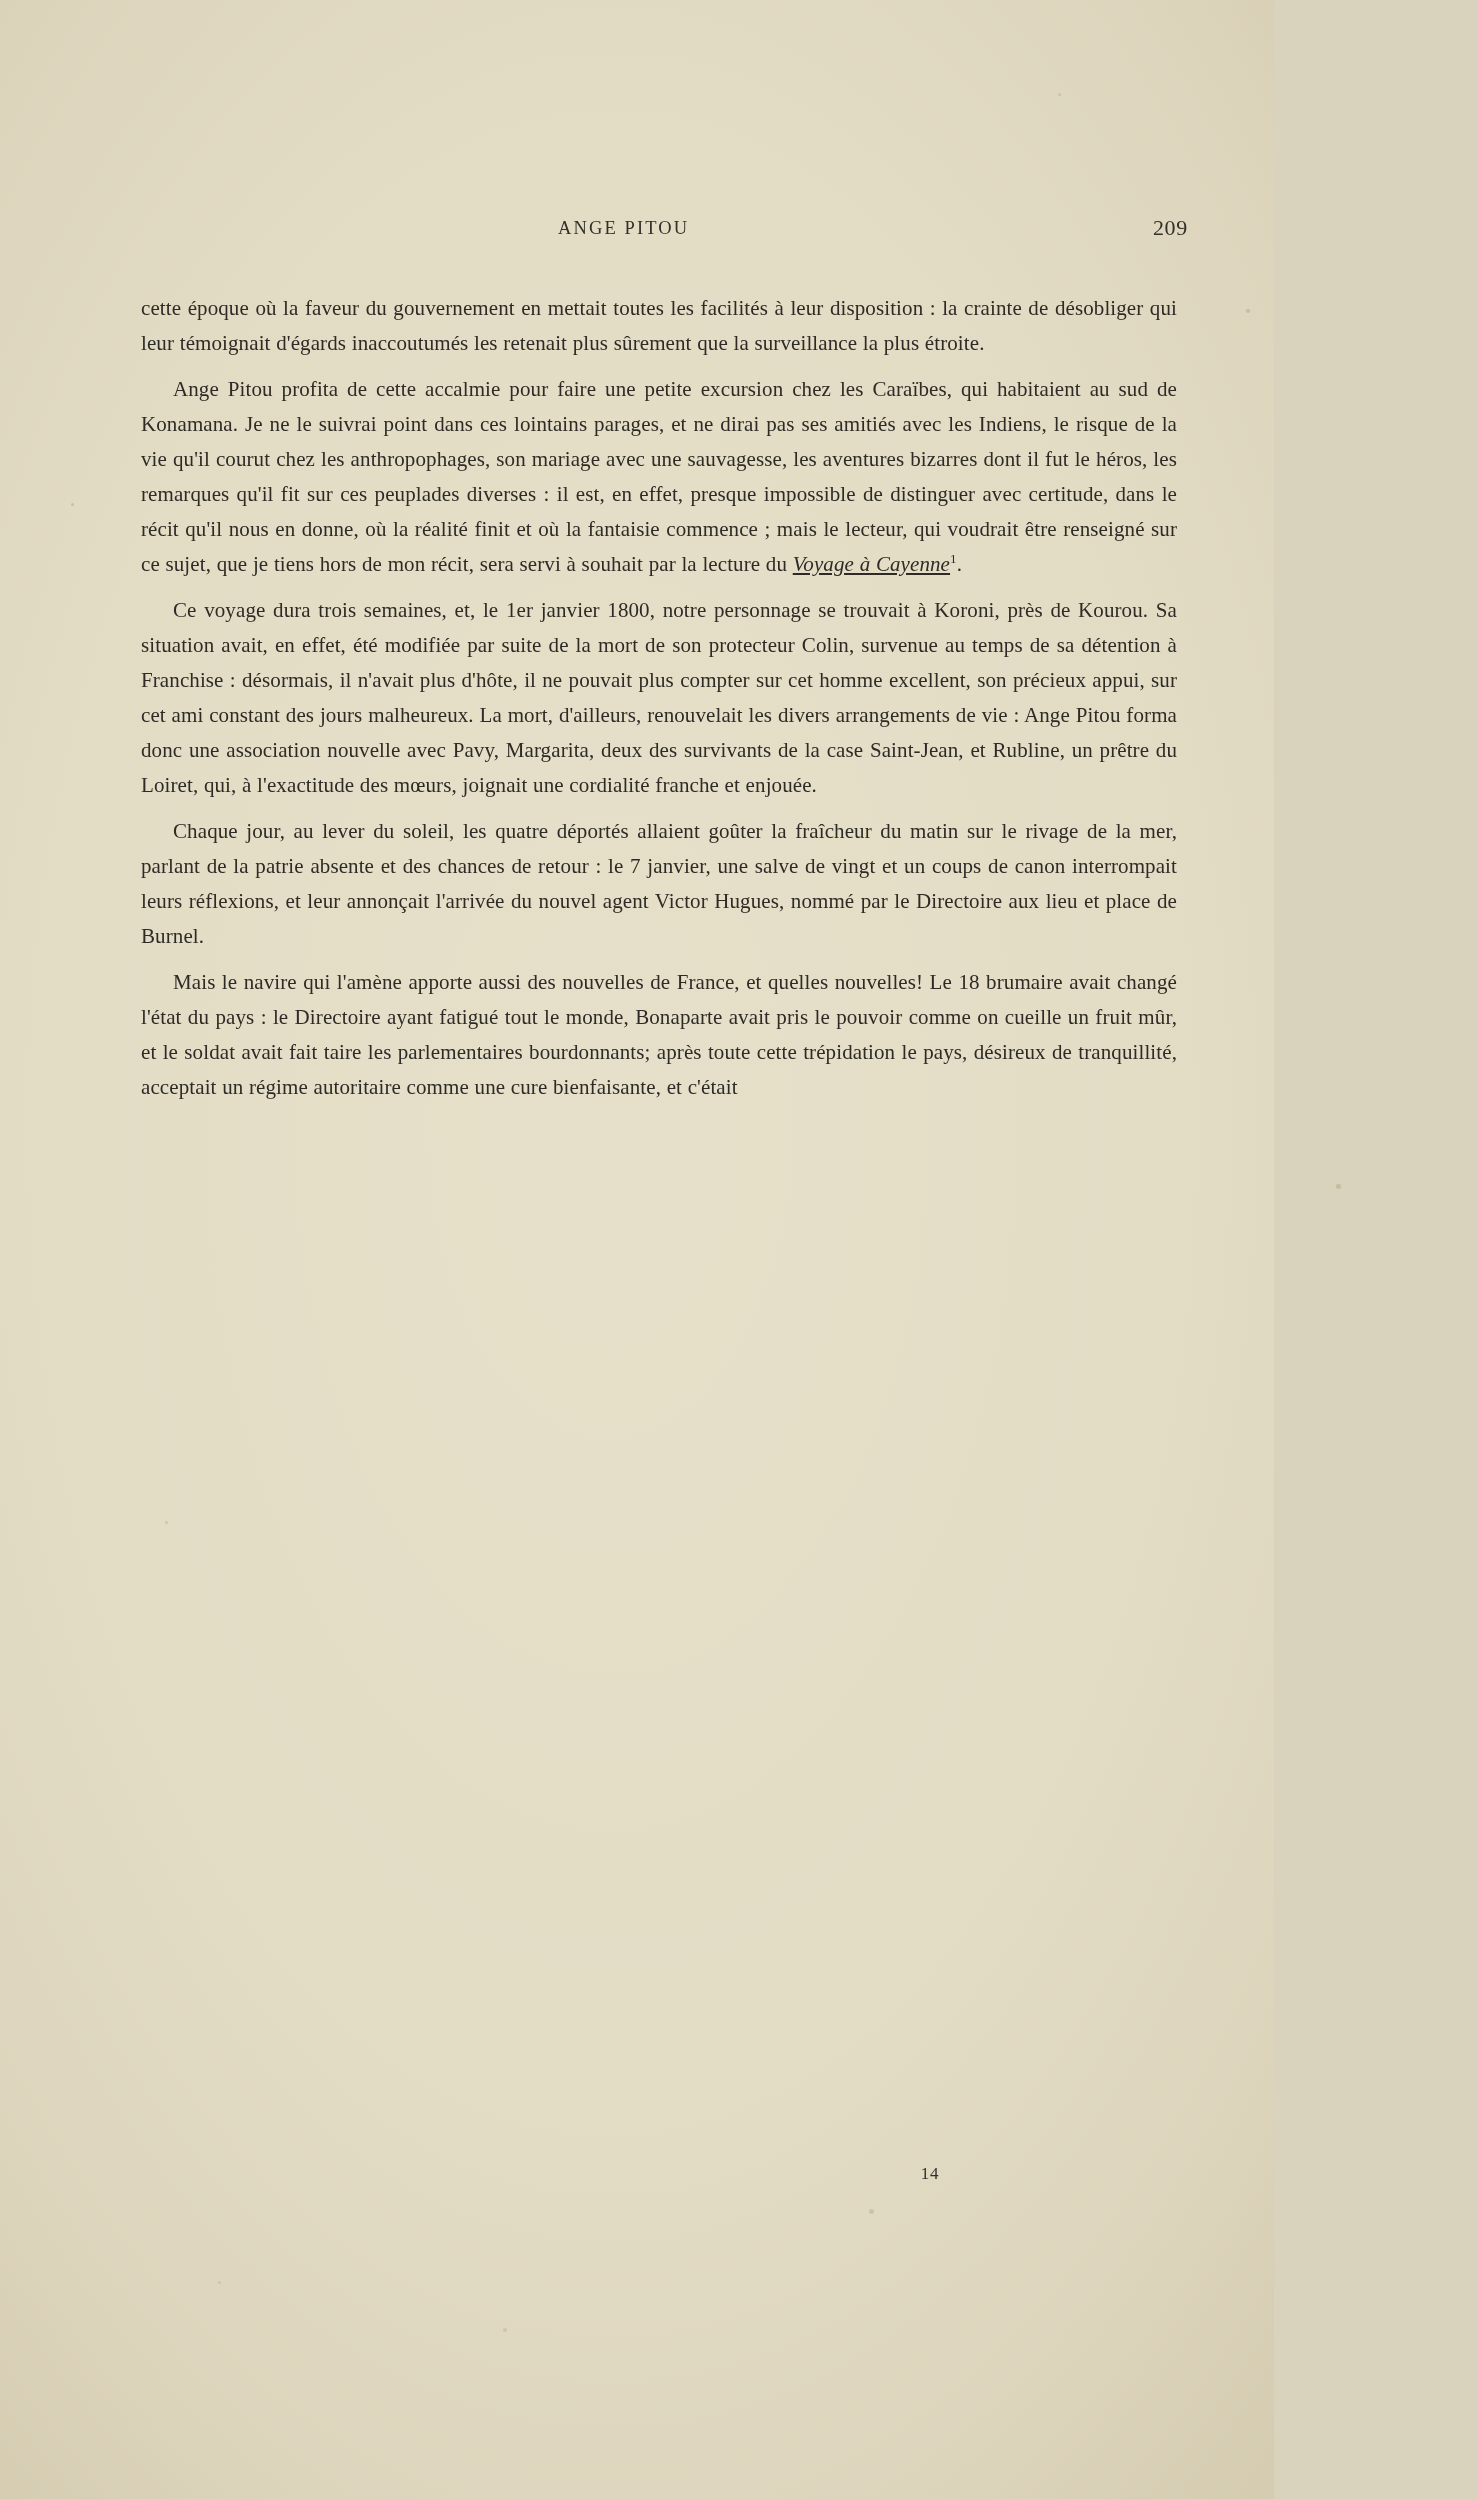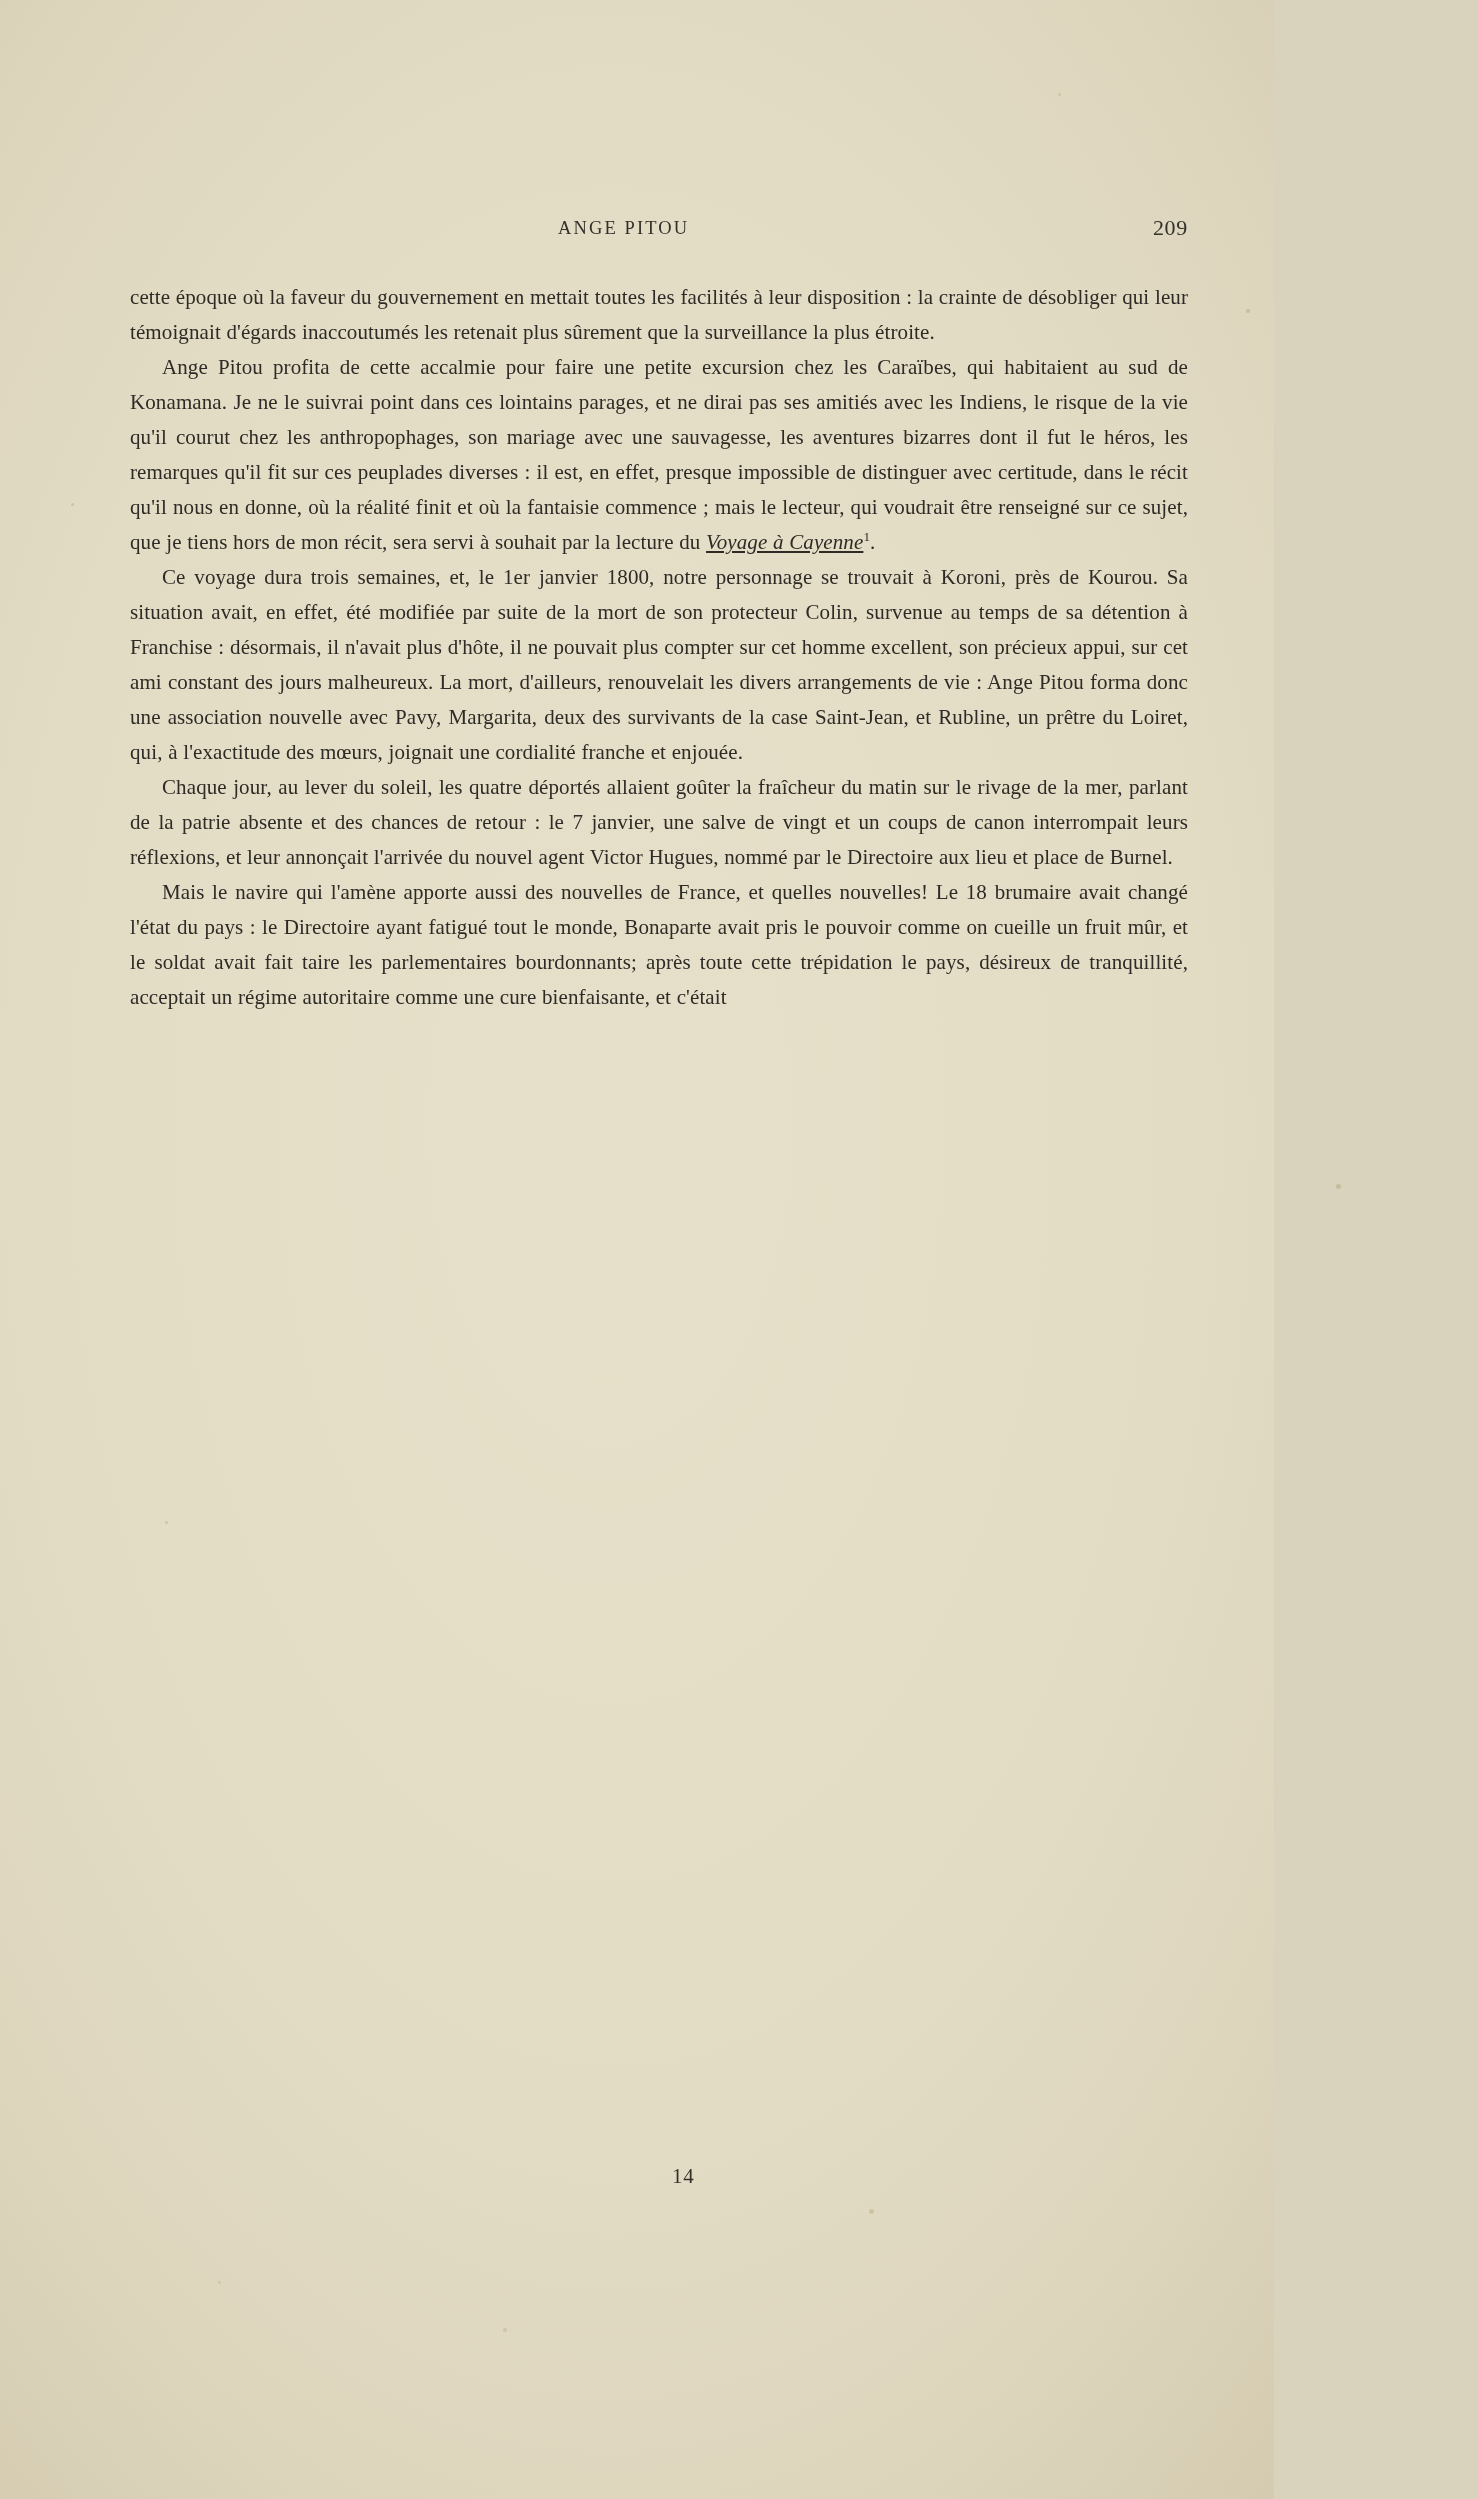--- a/index.html
+++ b/index.html
@@ -54,21 +54,21 @@
     letter-spacing: 0.7px;
     color: #33302a;
   }
   .body {
     position: absolute;
     left: 130px;
     top: 280px;
     width: 1058px;
   }
   p.para {
-    margin: 0;
+    margin: 11px;
     font-size: 21px;
     line-height: 35px;
     text-align: justify;
     text-align-last: left;
     color: #2e2b26;
     letter-spacing: 0.1px;
     word-spacing: 0.3px;
   }
   p.indent {
     text-indent: 32px;
@@ -87,22 +87,22 @@
     font-size: 18.5px;
     line-height: 29px;
     color: #322f29;
     text-indent: 30px;
   }
   .signature {
     position: absolute;
     left: 130px;
     top: 2164px;
     width: 1058px;
-    text-align: left;
-    font-size: 21px;
+    text-align: center;
+    font-size: 17px;
     color: #33302a;
     letter-spacing: 0.7px;
   }
   .signature .sigbox {
     display: inline-block;
     margin-left: 542px;
   }
 </style>
 </head>
 <body>

